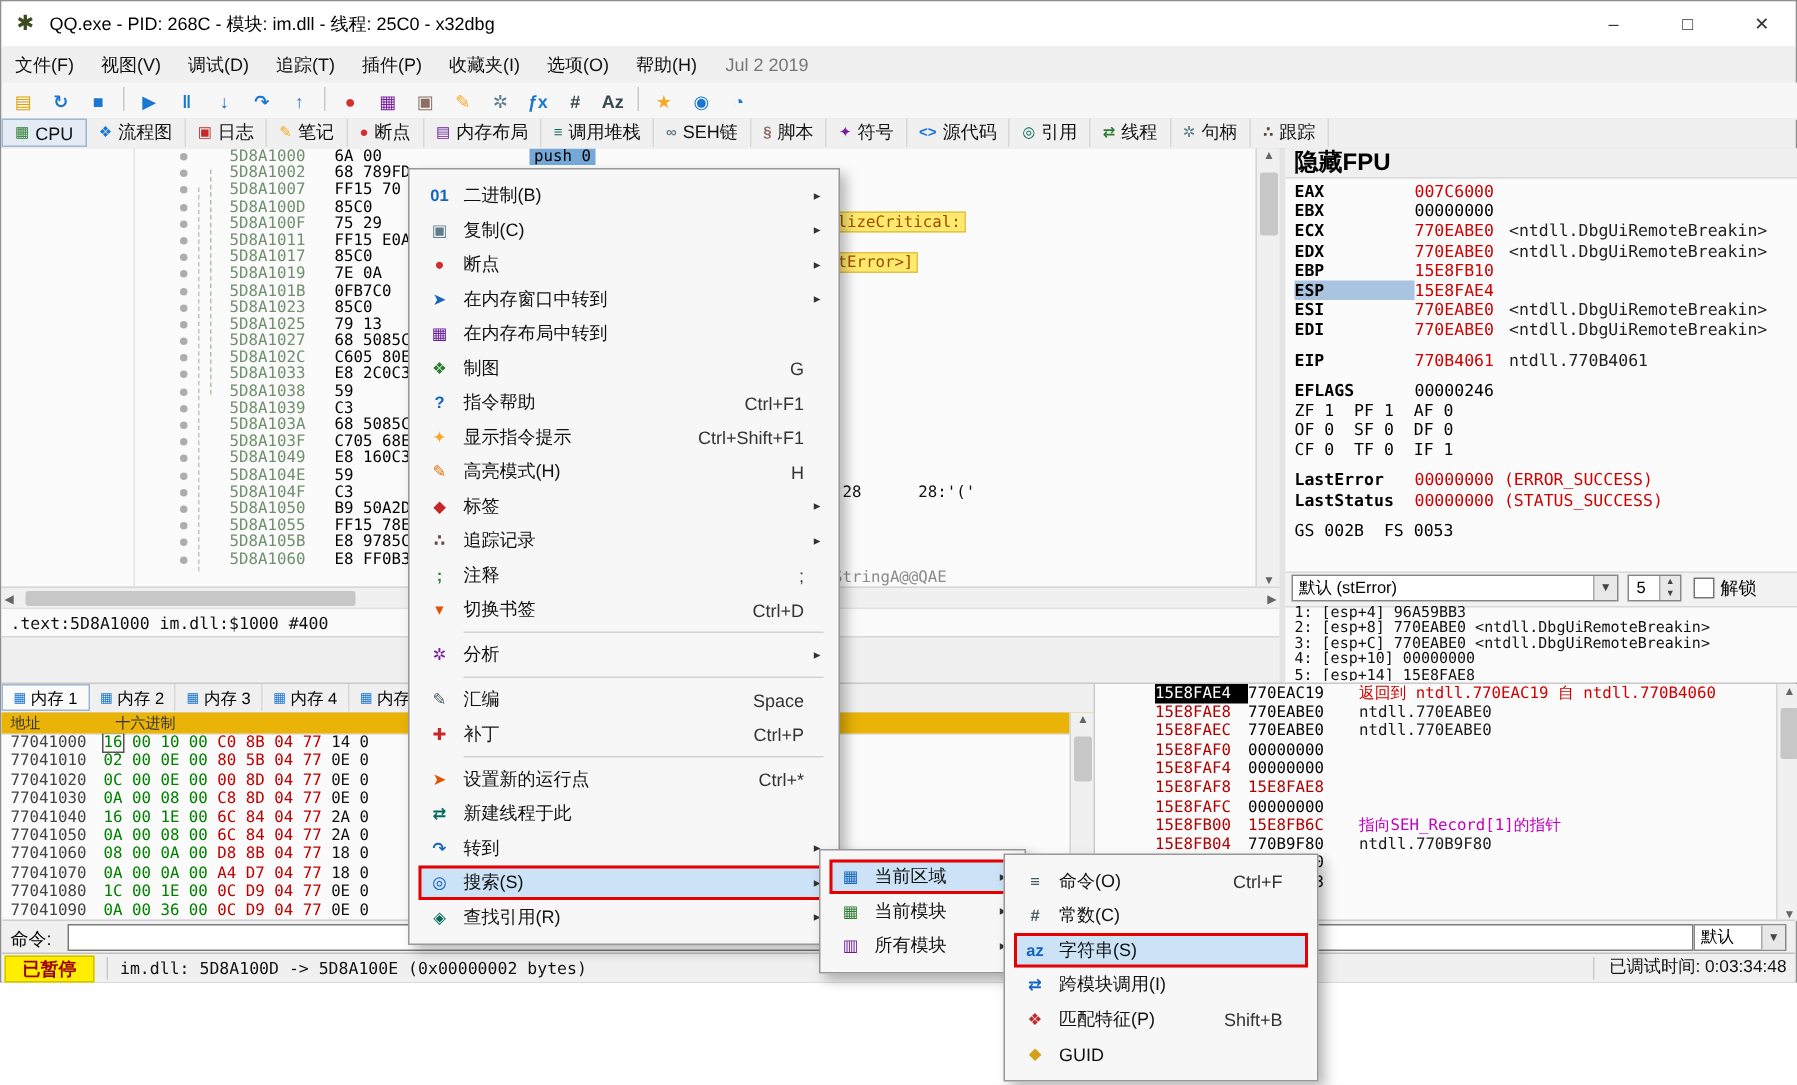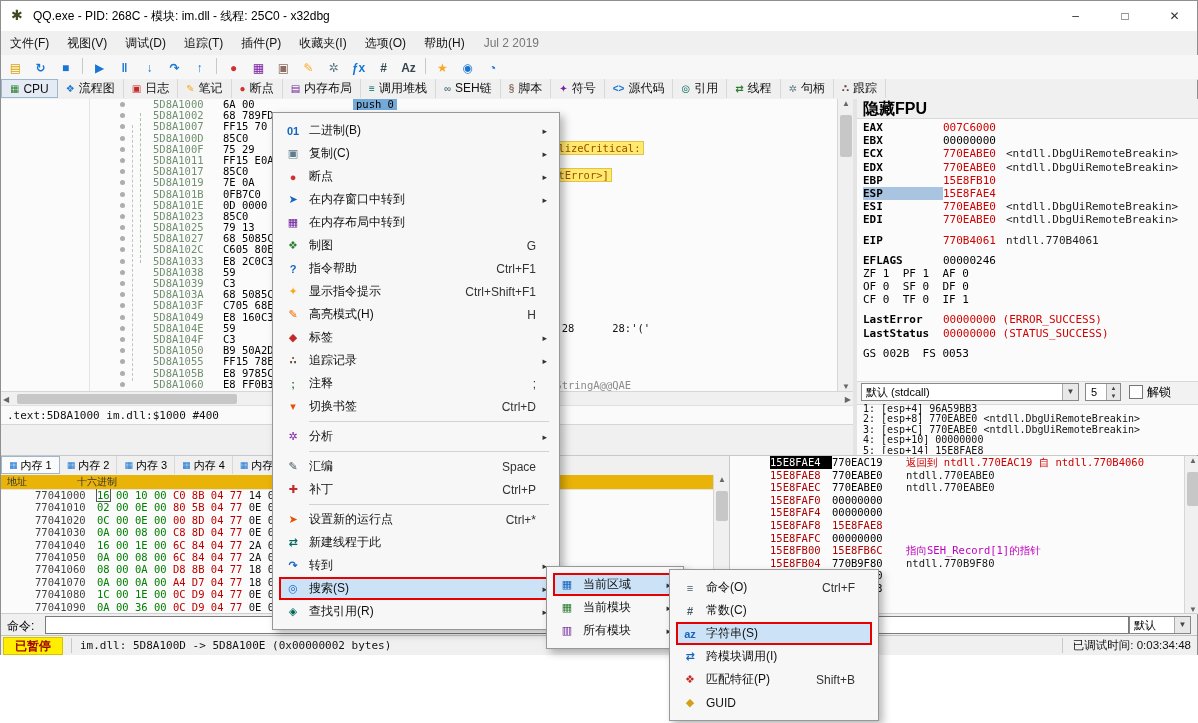--- a/index.html
+++ b/index.html
@@ -80,21 +80,21 @@
   .bottom{position:absolute;left:0;top:454px;width:100%;height:158px;border-top:1px solid #c9c9c9;}
   .dump{position:absolute;left:0;top:0;width:728px;height:158px;background:#fbfbfb;}
   #dumptabs{position:absolute;left:0;top:0;width:100%;height:19px;background:#f0f0f0;border-bottom:1px solid #cfcfcf;white-space:nowrap;}
   .dtab{display:inline-flex;align-items:center;height:18px;padding:0 7px;border-right:1px solid #d8d8d8;font-size:11px;vertical-align:top;}
   .dtab .tglyph{margin-right:3px;font-size:9px;font-weight:bold;}
   .dtab.active{background:#fbfbfb;border:1px solid #9fb6d0;height:16px;}
   .dumphead{position:absolute;left:0;top:19px;width:100%;height:14px;background:#eab308;border-bottom:1px solid #e2e2e2;font-family:"DejaVu Sans Mono",monospace;font-size:10px;color:#333;}
   .dumphead .h1{position:absolute;left:6px;}
   .dumphead .h2{position:absolute;left:76px;}
   #dumprows{position:absolute;left:0;top:33px;width:712px;height:124px;overflow:hidden;font-family:"DejaVu Sans Mono",monospace;font-size:10.5px;}
-  .drow{height:12.4px;line-height:12.4px;white-space:pre;padding-left:6px;margin-left:28px;}
+  .drow{height:12.4px;line-height:12.4px;white-space:pre;padding-left:6px;}
   .daddr{display:inline-block;width:62px;color:#444;}
   .dg1{color:#008000;} .dg2{color:#c00000;} .dg3{color:#111;}
   .dsel{outline:1px solid #555;}
   #dump-vscroll{left:712px;top:19px;height:139px;}
   .stack{position:absolute;left:728px;top:0;width:470px;height:158px;background:#fbfbfb;border-left:1px solid #c9c9c9;}
   #stackrows{position:absolute;left:0;top:0;width:454px;height:158px;overflow:hidden;font-family:"DejaVu Sans Mono",monospace;font-size:10.5px;margin-left:36px;}
   .srow{height:12.6px;line-height:12.6px;white-space:pre;padding-left:4px;}
   .saddr{display:inline-block;width:62px;color:#b00000;}
   .saddr.sel{background:#000;color:#fff;}
   .sval{display:inline-block;width:66px;color:#000;}
@@ -233,21 +233,20 @@
       <div id="asmrows">
           <div class="arow"><span class="bdot"></span><span class="aaddr">5D8A1000</span><span class="abytes">6A 00</span><span class="ainstr sel">push 0</span></div>
           <div class="arow"><span class="bdot"></span><span class="aaddr">5D8A1002</span><span class="abytes">68 789FD</span></div>
           <div class="arow"><span class="bdot"></span><span class="aaddr">5D8A1007</span><span class="abytes">FF15 70</span></div>
           <div class="arow"><span class="bdot"></span><span class="aaddr">5D8A100D</span><span class="abytes">85C0</span></div>
           <div class="arow"><span class="bdot"></span><span class="aaddr">5D8A100F</span><span class="abytes">75 29</span></div>
           <div class="arow"><span class="bdot"></span><span class="aaddr">5D8A1011</span><span class="abytes">FF15 E0A</span></div>
           <div class="arow"><span class="bdot"></span><span class="aaddr">5D8A1017</span><span class="abytes">85C0</span></div>
           <div class="arow"><span class="bdot"></span><span class="aaddr">5D8A1019</span><span class="abytes">7E 0A</span></div>
           <div class="arow"><span class="bdot"></span><span class="aaddr">5D8A101B</span><span class="abytes">0FB7C0</span></div>
-          <div class="arow"><span class="bdot"></span><span class="aaddr">5D8A101E</span><span class="abytes">0D 0000</span></div>
           <div class="arow"><span class="bdot"></span><span class="aaddr">5D8A1023</span><span class="abytes">85C0</span></div>
           <div class="arow"><span class="bdot"></span><span class="aaddr">5D8A1025</span><span class="abytes">79 13</span></div>
           <div class="arow"><span class="bdot"></span><span class="aaddr">5D8A1027</span><span class="abytes">68 5085C</span></div>
           <div class="arow"><span class="bdot"></span><span class="aaddr">5D8A102C</span><span class="abytes">C605 80E</span></div>
           <div class="arow"><span class="bdot"></span><span class="aaddr">5D8A1033</span><span class="abytes">E8 2C0C3</span></div>
           <div class="arow"><span class="bdot"></span><span class="aaddr">5D8A1038</span><span class="abytes">59</span></div>
           <div class="arow"><span class="bdot"></span><span class="aaddr">5D8A1039</span><span class="abytes">C3</span></div>
           <div class="arow"><span class="bdot"></span><span class="aaddr">5D8A103A</span><span class="abytes">68 5085C</span></div>
           <div class="arow"><span class="bdot"></span><span class="aaddr">5D8A103F</span><span class="abytes">C705 68E</span></div>
           <div class="arow"><span class="bdot"></span><span class="aaddr">5D8A1049</span><span class="abytes">E8 160C3</span></div>
@@ -301,21 +300,21 @@
           <div class="rrow"><span class="rtext">OF 0  SF 0  DF 0</span></div>
           <div class="rrow"><span class="rtext">CF 0  TF 0  IF 1</span></div>
           <div class="rgap"></div>
           <div class="rrow"><span class="rname">LastError</span><span class="rval red">00000000 (ERROR_SUCCESS)</span></div>
           <div class="rrow"><span class="rname">LastStatus</span><span class="rval red">00000000 (STATUS_SUCCESS)</span></div>
           <div class="rgap"></div>
           <div class="rrow"><span class="rtext">GS 002B  FS 0053</span></div>
         </div>
       <div class="convbar">
         <div class="combo" id="ccombo">
-          <span class="ctext">默认 (stdcall)</span>
+          <span class="ctext">默认 (stError)</span>
           <span class="carr">▼</span>
         </div>
         <div class="spin">
           <span class="stext">5</span>
           <span class="sarrs">▲<br>▼</span>
         </div>
         <div class="chk"></div>
         <span class="chklabel">解锁</span>
       </div>
       <div id="args">

